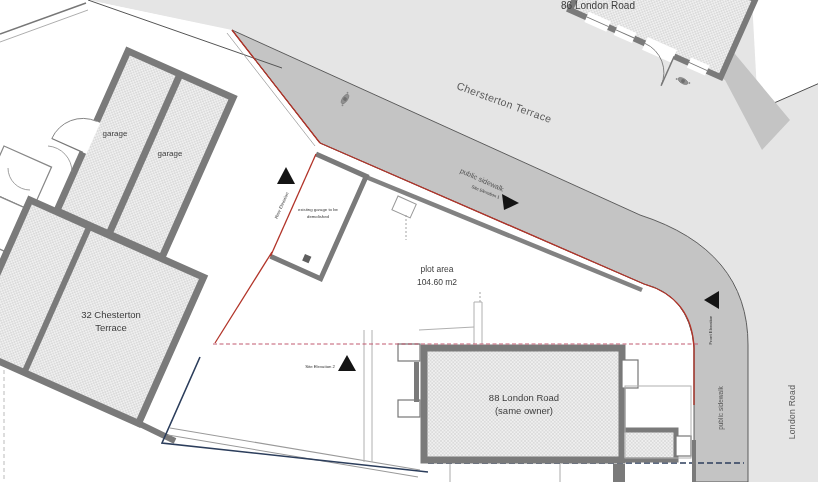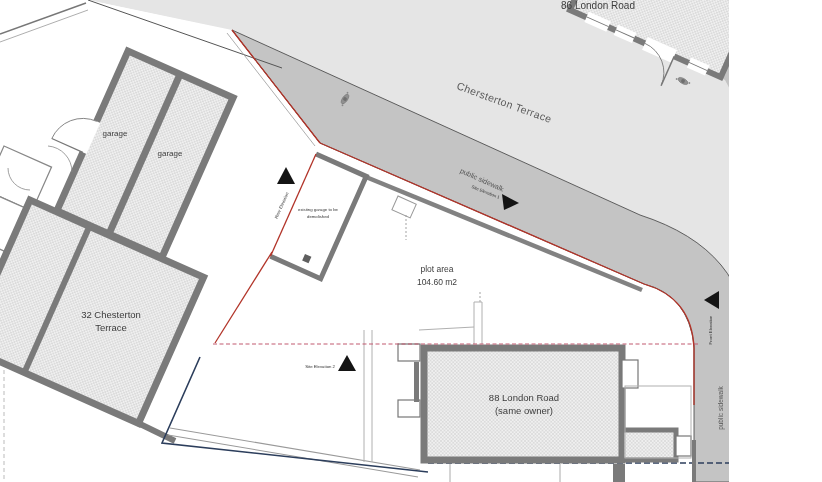--- a/index.html
+++ b/index.html
@@ -1,16 +1,16 @@
 <!DOCTYPE html>
 <html style="--c-street: #e5e5e5; --c-sidewalk: #c4c4c4; --c-wall: #7a7a7a; --c-boundary: #b23429; --c-dashed: #c25a70; --c-utility: #2c3e5c; --c-hatch: #cfcfcf;"><head>
 <meta charset="utf-8">
 <style>
   html,body{margin:0;padding:0;background:#ffffff;}
-  .plan-wrap{width:729px;height:482px;position:relative;overflow:hidden;background:#737373;}
+  .plan-wrap{width:818px;height:482px;position:relative;overflow:hidden;background:#737373;}
   svg{display:block;}
   text{font-family:"Liberation Sans", sans-serif;fill:#474747;}
   .lbl-big{font-size:10.5px;letter-spacing:.4px;fill:#5a5a5a;}
   .lbl-bld{font-size:9.5px;fill:#3d3d3d;}
   .lbl-small{font-size:8px;fill:#3d3d3d;}
   .lbl-tiny{font-size:4.3px;fill:#333;}
   .lbl-side{font-size:7px;fill:#555;}
   .lbl-side2{font-size:6.5px;fill:#555;}
   .lbl-road{font-size:8.5px;letter-spacing:.3px;fill:#5a5a5a;}
   .wall{stroke:var(--c-wall,#7a7a7a);}

